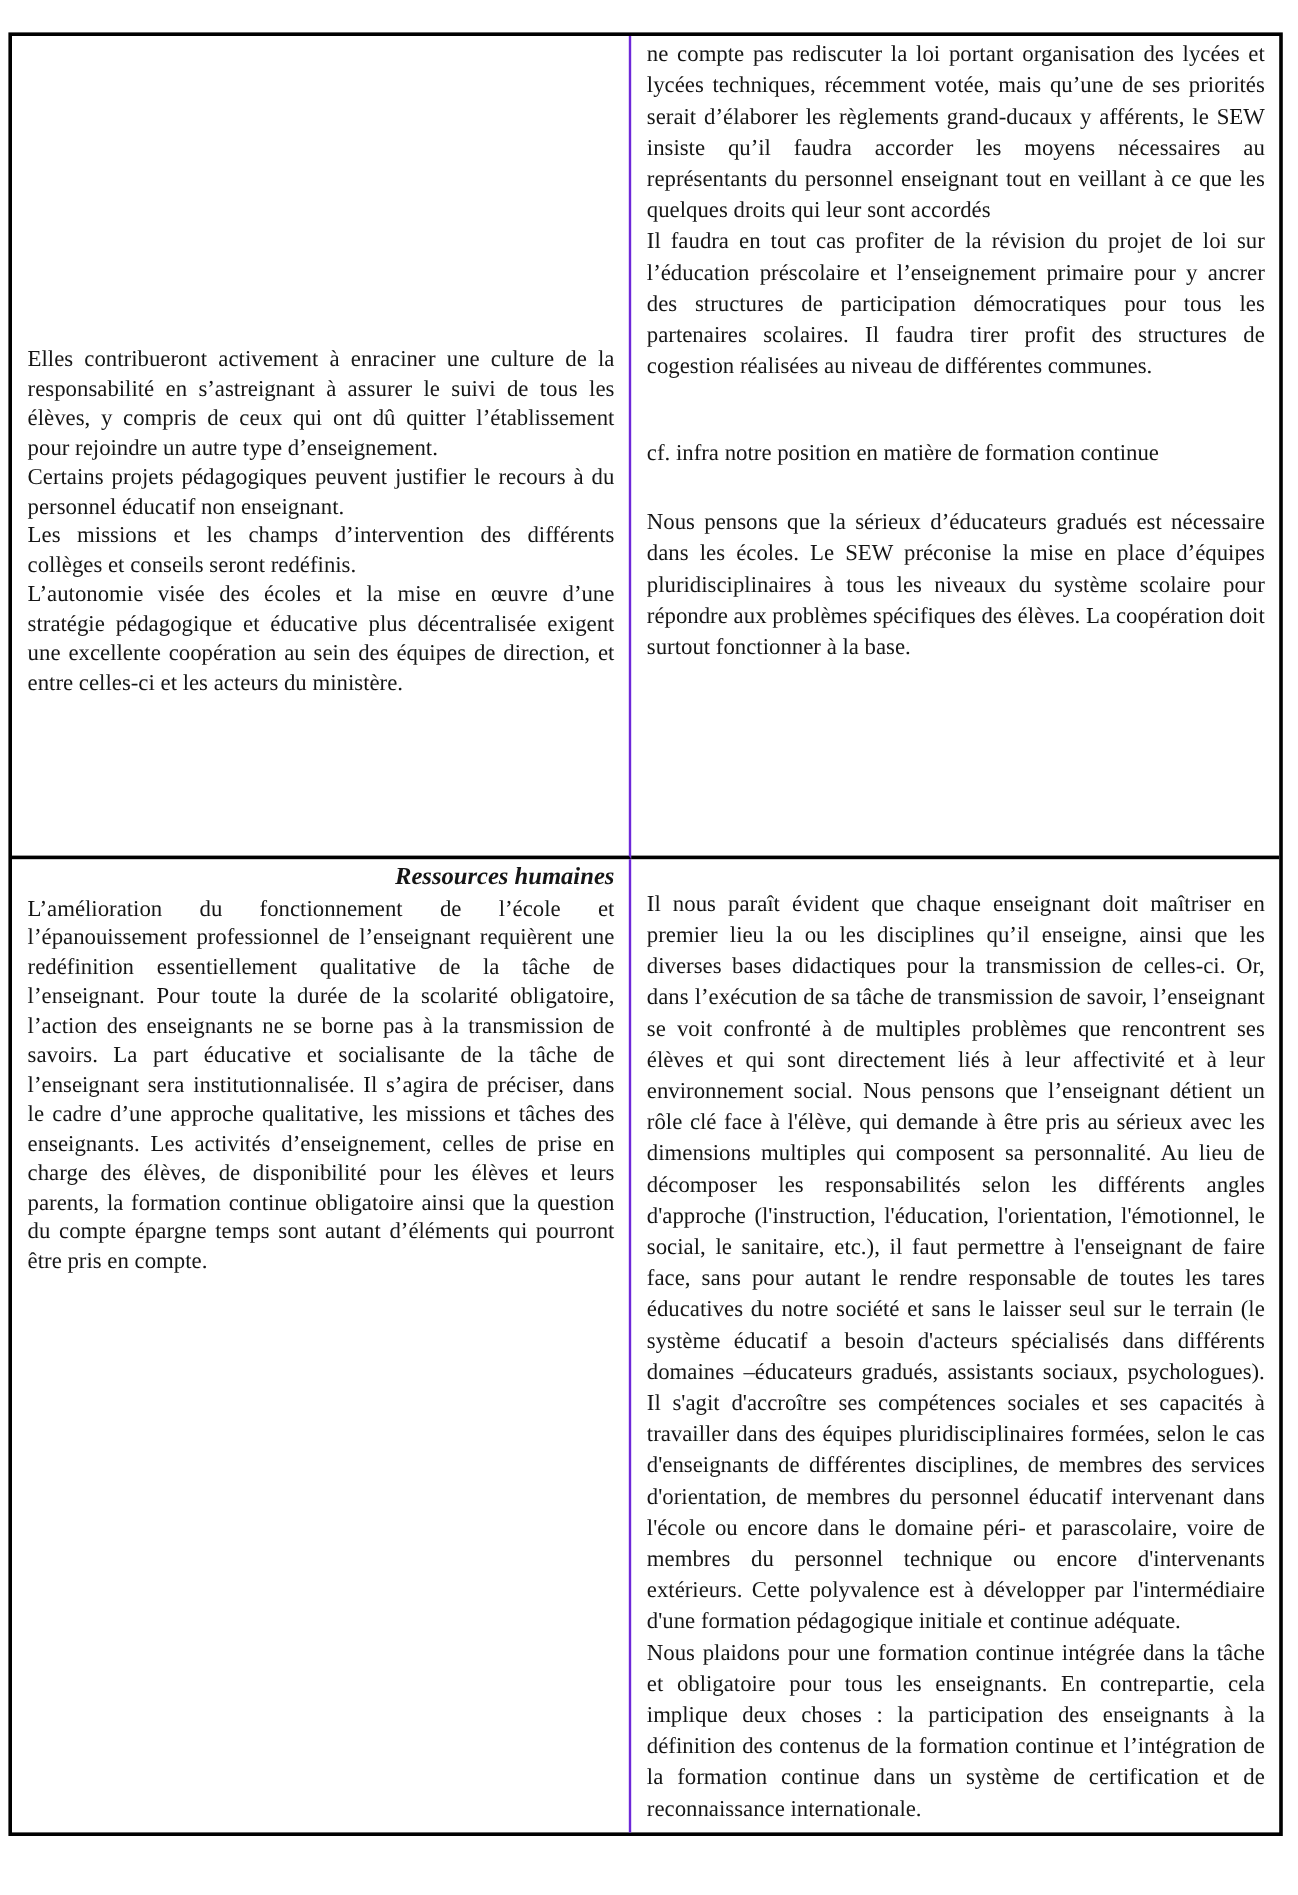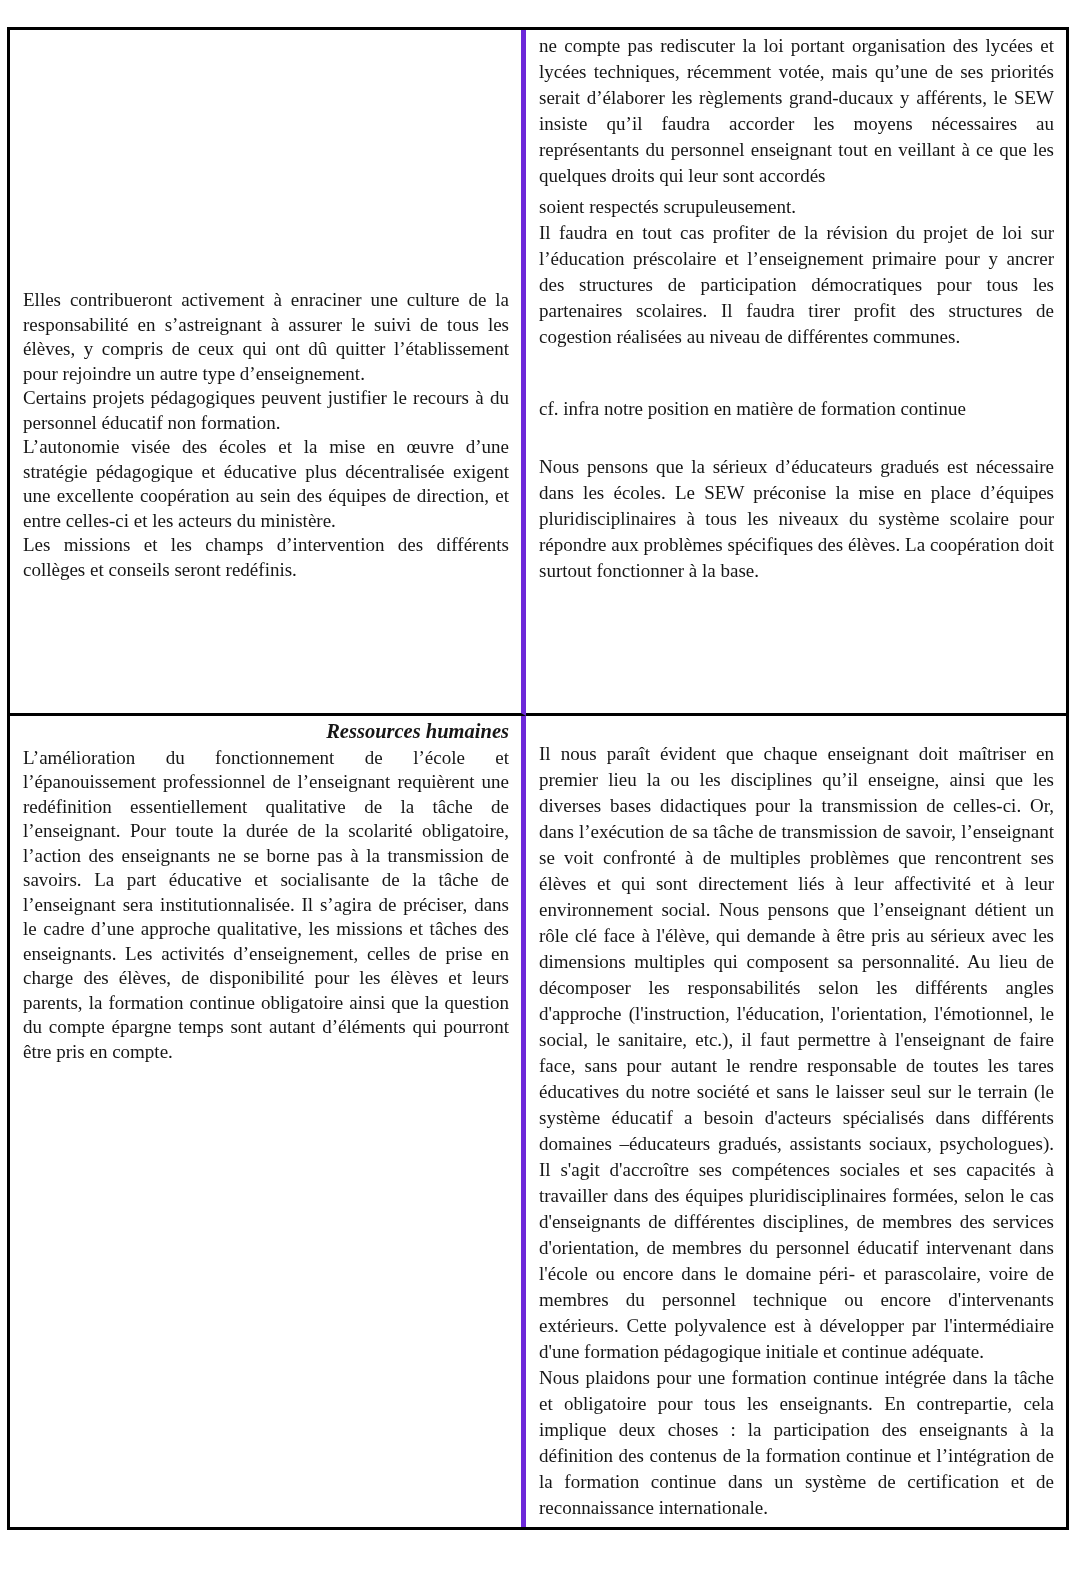--- a/index.html
+++ b/index.html
@@ -23,21 +23,21 @@
     display: grid;
     grid-template-columns: 516px 1fr;
     grid-template-rows: 686px auto;
     background: #fff;
   }
   .cell {
     box-sizing: border-box;
     padding: 3px 12px 6px 13px;
     text-align: justify;
   }
-  .cell-left { border-right: 5px solid #6d28d9; }
+  .cell-left { border-right: 2px solid #6d28d9; }
   .row1 { border-bottom: 3px solid #000; overflow: hidden; }
   .col-l { font-size: 19px; line-height: 24.5px; }
   .col-r { font-size: 19px; line-height: 26px; }
   p { margin: 0; }
   .spacer-top { height: 255px; }
   .gap-xs { margin-top: 5px; }
   .gap-sm { margin-top: 14px; }
   .gap-lg { margin-top: 46px; }
   .gap-md { margin-top: 32px; }
   .section-heading {
@@ -51,28 +51,27 @@
   .bold-run { font-weight: normal; }
 </style>
 </head>
 <body>
 
 <div class="doc-table">
 
   <div class="cell cell-left row1 col-l">
     <div class="spacer-top"></div>
     <p>Elles contribueront activement à enraciner une culture de la responsabilité en s’astreignant à assurer le suivi de tous les élèves, y compris de ceux qui ont dû quitter l’établissement pour rejoindre un  autre type d’enseignement.</p>
-    <p>Certains projets pédagogiques peuvent justifier le recours à du personnel éducatif non formation.</p>
+    <p>Certains projets pédagogiques peuvent justifier le recours à du personnel éducatif non enseignant.</p>
+    <p>Les missions et les champs d’intervention des différents collèges et conseils seront redéfinis.</p>
     <p>L’autonomie visée des écoles et la mise en œuvre d’une stratégie pédagogique et éducative plus  décentralisée exigent une excellente coopération au sein des équipes de direction, et entre celles-ci et les acteurs du ministère.</p>
-    <p>Les missions et les champs d’intervention des différents collèges et conseils seront redéfinis.</p>
   </div>
 
   <div class="cell row1 col-r">
     <p>ne compte pas rediscuter la loi portant organisation des lycées et lycées techniques, récemment votée, mais qu’une de ses priorités serait d’élaborer les règlements grand-ducaux y afférents, le SEW insiste qu’il faudra accorder les moyens nécessaires au représentants du personnel enseignant tout en veillant à ce que les quelques droits qui leur sont accordés</p>
-    <p class="gap-xs">soient respectés scrupuleusement.</p>
     <p>Il faudra en tout cas profiter de la révision du projet de loi sur l’éducation préscolaire et l’enseignement primaire pour y ancrer des structures de participation démocratiques pour tous les partenaires scolaires. Il faudra tirer profit des structures de cogestion réalisées au niveau de différentes communes.</p>
     <p class="gap-lg">cf. infra notre position en matière de formation continue</p>
     <p class="gap-md">Nous pensons que la sérieux d’éducateurs gradués est nécessaire dans les écoles. Le SEW préconise la mise en place d’équipes pluridisciplinaires à tous les niveaux du système scolaire pour répondre aux problèmes spécifiques des élèves. La coopération doit surtout fonctionner à la base.</p>
   </div>
 
   <div class="cell cell-left col-l">
     <p class="section-heading">Ressources humaines</p>
     <p>L’amélioration du fonctionnement de l’école et l’épanouissement professionnel de l’enseignant requièrent une redéfinition essentiellement qualitative de la tâche de l’enseignant. Pour toute la durée de la scolarité obligatoire, l’action des enseignants ne se borne pas à la transmission de savoirs. La part éducative et socialisante de la tâche de l’enseignant sera institutionnalisée. Il s’agira de préciser, dans le cadre d’une approche qualitative, les missions et tâches des enseignants. Les activités d’enseignement, celles de prise en charge des élèves, de disponibilité pour les élèves et leurs parents, la formation continue obligatoire ainsi que la question du compte épargne temps sont autant d’éléments qui pourront être pris en compte.</p>
   </div>
 

